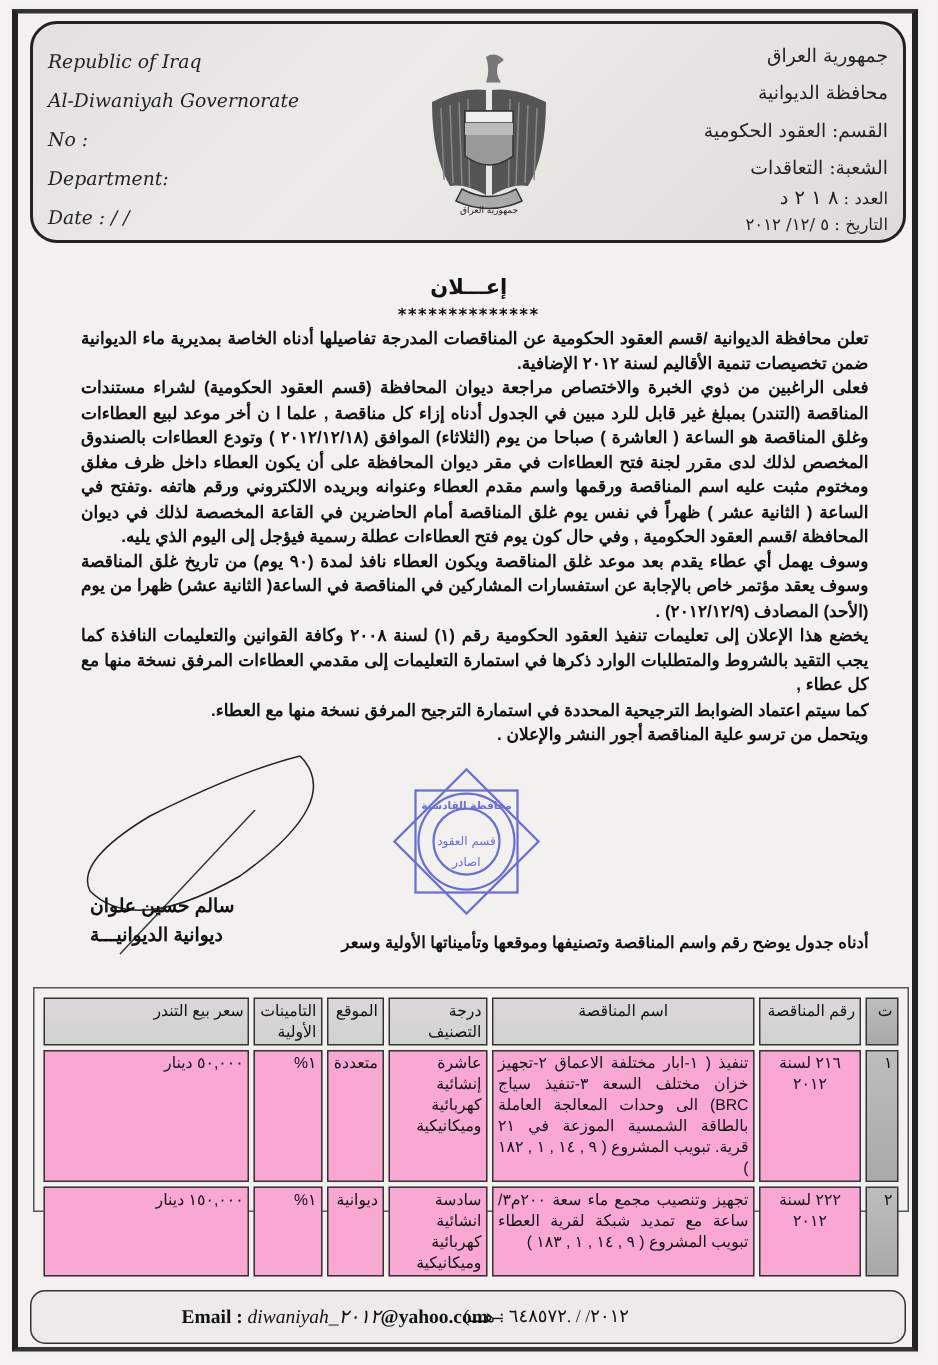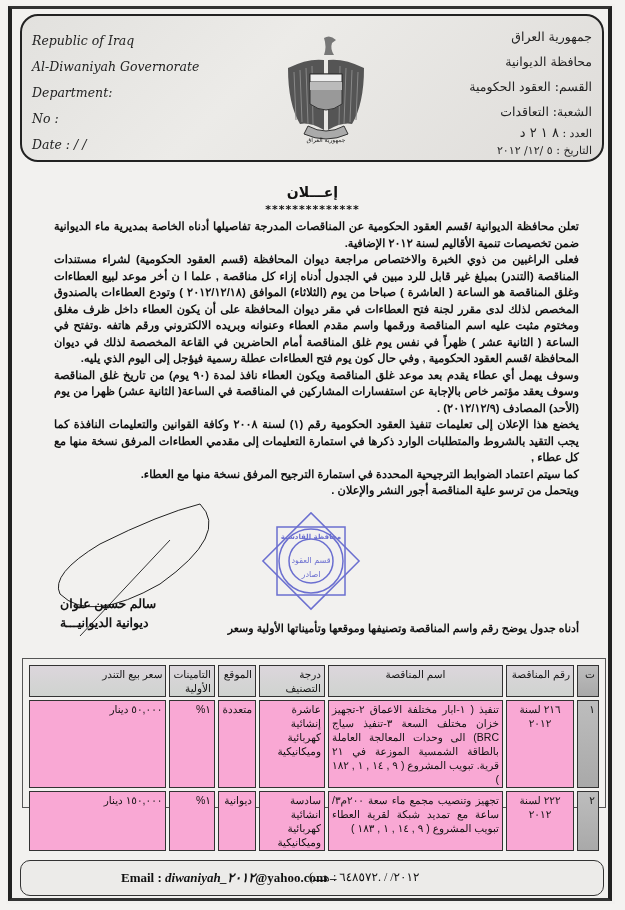--- a/index.html
+++ b/index.html
@@ -56,35 +56,35 @@
   table.tenders td { background:#f9a8d4; }
   table.tenders th.sn, table.tenders td.sn { background:linear-gradient(180deg,#bdbdbd,#a9a9a9); width:14px; text-align:right; }
   td.center { text-align:center;margin-top:20px; }
   td.name { text-align:justify; }
   .footer-box {
     position:absolute; left:20px; top:860px; width:584px; height:36px;
     border:1.5px solid #333; border-radius:10px; box-sizing:border-box;
     background:#ecebe9;
   }
   .footer-box .email { position:absolute; left:100px; top:9px; font-family:"Liberation Serif", serif; font-weight:bold; font-size:13px; }
-  .footer-box .email i { font-style:italic; font-weight:bold; }
+  .footer-box .email i { font-style:italic; font-weight:normal; }
   .footer-box .phone { position:absolute; left:288px; top:9px; font-family:"Liberation Serif", serif; font-size:12px; direction:ltr; letter-spacing:1px; }
 </style>
 </head>
 <body>
 
 <div class="page"></div>
 <div class="outer-frame"></div>
 
 <div class="header-box">
   <div class="hdr-en">
     <div>Republic of Iraq</div>
     <div>Al-Diwaniyah Governorate</div>
+    <div>No :</div>
     <div>Department:</div>
-    <div>No :</div>
     <div>Date :   /   /</div>
   </div>
 
   <svg class="emblem" viewBox="0 0 92 120">
     <path d="M44 8 q6 -4 12 2 l-4 3 q-2 6 2 12 l-10 0 q3 -8 0 -17z" fill="#777"></path>
     <path d="M8 38 q20 -10 36 -8 l0 70 q-14 -8 -24 -6 q-12 -20 -12 -56z" fill="#555"></path>
     <path d="M84 38 q-20 -10 -36 -8 l0 70 q14 -8 24 -6 q12 -20 12 -56z" fill="#555"></path>
     <g stroke="#888" stroke-width="1">
       <line x1="14" y1="42" x2="16" y2="90"></line>
         <line x1="20" y1="40" x2="22" y2="92"></line>

